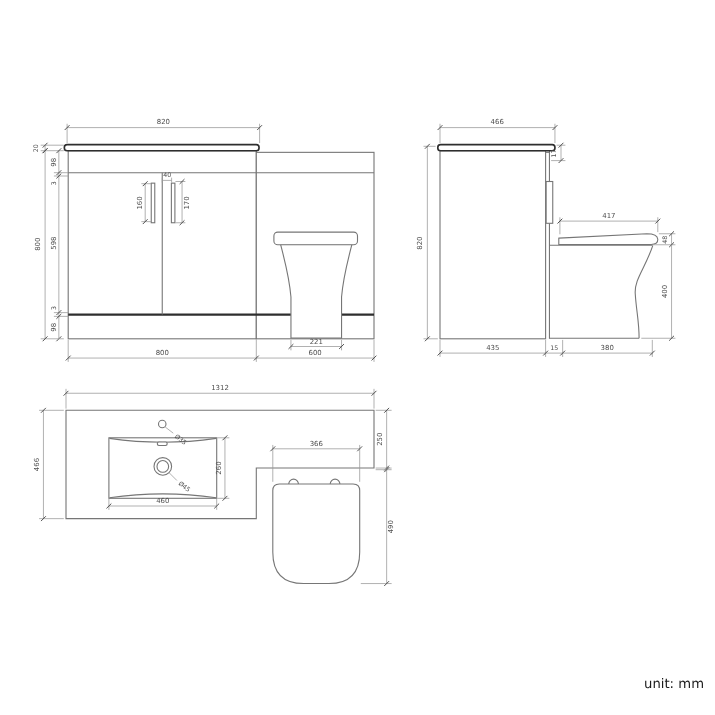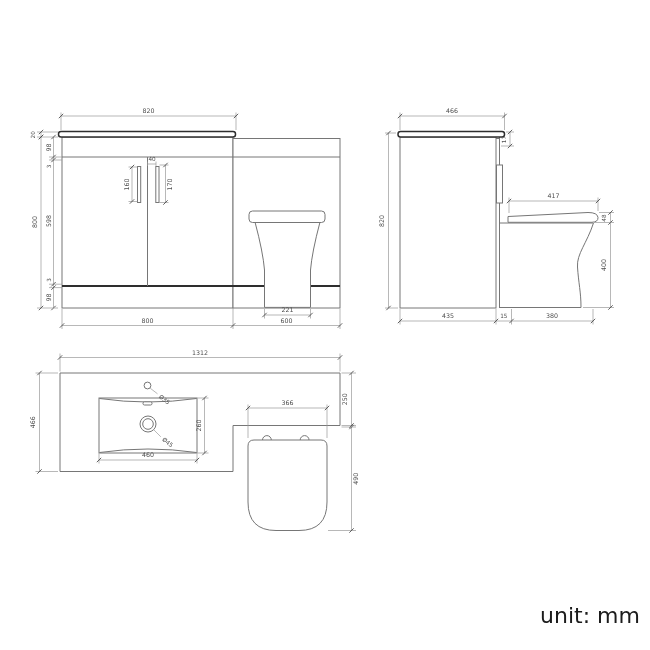--- a/index.html
+++ b/index.html
@@ -8,21 +8,21 @@
   svg{position:absolute;left:0;top:0;}
   .ol{fill:#ffffff;stroke:#767676;stroke-width:1;}
   .ln{stroke:#767676;stroke-width:1;fill:none;}
   .hv{stroke:#2e2e2e;stroke-width:2.2;fill:none;}
   .slab{fill:#ffffff;stroke:#2e2e2e;stroke-width:1.5;}
   .dl{stroke:#9a9a9a;stroke-width:.7;fill:none;}
   .tk{stroke:#4f4f4f;stroke-width:.9;fill:none;}
   text.d{font-size:6.3px;fill:#4e4e4e;text-anchor:middle;font-family:"DejaVu Sans",sans-serif;}
   text.ds{font-size:5.7px;fill:#4e4e4e;text-anchor:middle;font-family:"DejaVu Sans",sans-serif;}
   text.dg{font-size:5.7px;fill:#4e4e4e;text-anchor:start;font-family:"DejaVu Sans",sans-serif;}
-  #unit-label{position:absolute;right:10px;bottom:22px;font-size:22px;color:#1c1c1c;}
+  #unit-label{position:absolute;right:10px;bottom:22px;font-size:12px;color:#1c1c1c;}
 </style>
 </head>
 <body>
 
 <div id="stage">
 <svg width="650" height="650" viewBox="0 0 650 650">
 
   <g>
 
     <rect class="ol" x="62" y="137" width="171" height="171"></rect>

